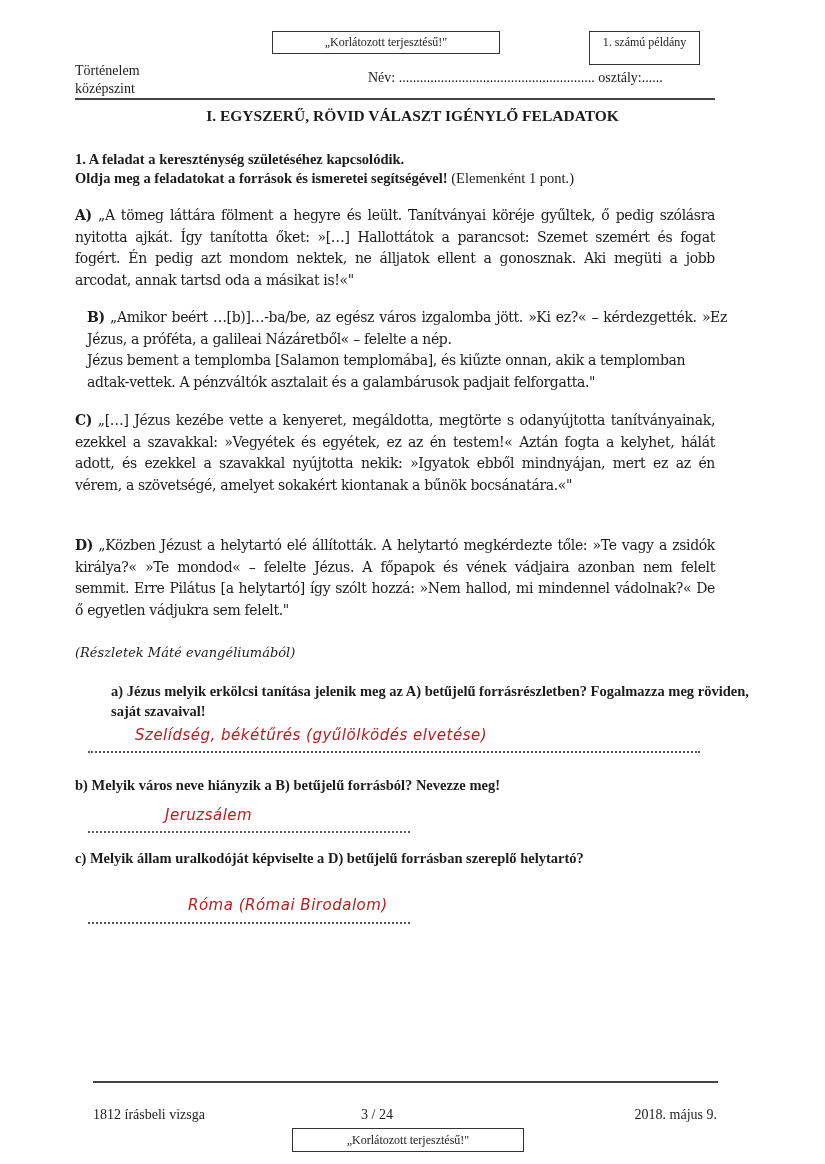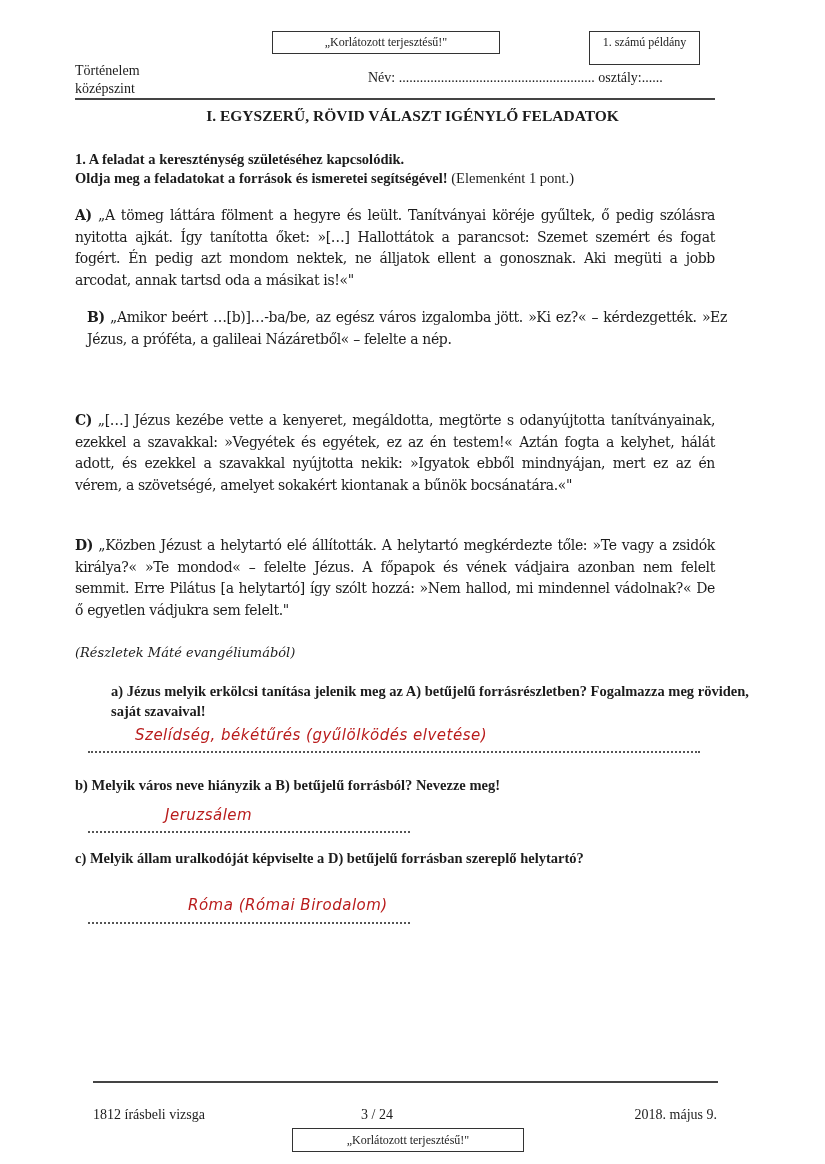--- a/index.html
+++ b/index.html
@@ -44,20 +44,21 @@
   <div><b>1. A feladat a kereszténység születéséhez kapcsolódik.</b></div>
   <div><b>Oldja meg a feladatokat a források és ismeretei segítségével!</b><span> (Elemenként 1 pont.)</span></div>
 </div>
 
 <div class="abs src" style="top:205px;">
   <span class="lbl">A)</span><span> „A tömeg láttára fölment a hegyre és leült. Tanítványai köréje gyűltek, ő pedig szólásra nyitotta ajkát. Így tanította őket: »[…] Hallottátok a parancsot: Szemet szemért és fogat fogért. Én pedig azt mondom nektek, ne álljatok ellent a gonosznak. Aki megüti a jobb arcodat, annak tartsd oda a másikat is!«"</span>
 </div>
 
 <div class="abs src" style="top:307px;margin-left:12px;">
   <span class="lbl">B)</span><span> „Amikor beért …[b)]…-ba/be, az egész város izgalomba jött. »Ki ez?« – kérdezgették. »Ez Jézus, a próféta, a galileai Názáretből« – felelte a nép.</span>
+  <div style="text-align:left;">Jézus bement a templomba [Salamon templomába], és kiűzte onnan, akik a templomban adtak-vettek. A pénzváltók asztalait és a galambárusok padjait felforgatta."</div>
 </div>
 
 <div class="abs src" style="top:410px;">
   <span class="lbl">C)</span><span> „[…] Jézus kezébe vette a kenyeret, megáldotta, megtörte s odanyújtotta tanítványainak, ezekkel a szavakkal: »Vegyétek és egyétek, ez az én testem!« Aztán fogta a kelyhet, hálát adott, és ezekkel a szavakkal nyújtotta nekik: »Igyatok ebből mindnyájan, mert ez az én vérem, a szövetségé, amelyet sokakért kiontanak a bűnök bocsánatára.«"</span>
 </div>
 
 <div class="abs src" style="top:535px;">
   <span class="lbl">D)</span><span> „Közben Jézust a helytartó elé állították. A helytartó megkérdezte tőle: »Te vagy a zsidók királya?« »Te mondod« – felelte Jézus. A főpapok és vének vádjaira azonban nem felelt semmit. Erre Pilátus [a helytartó] így szólt hozzá: »Nem hallod, mi mindennel vádolnak?« De ő egyetlen vádjukra sem felelt."</span>
 </div>
 

